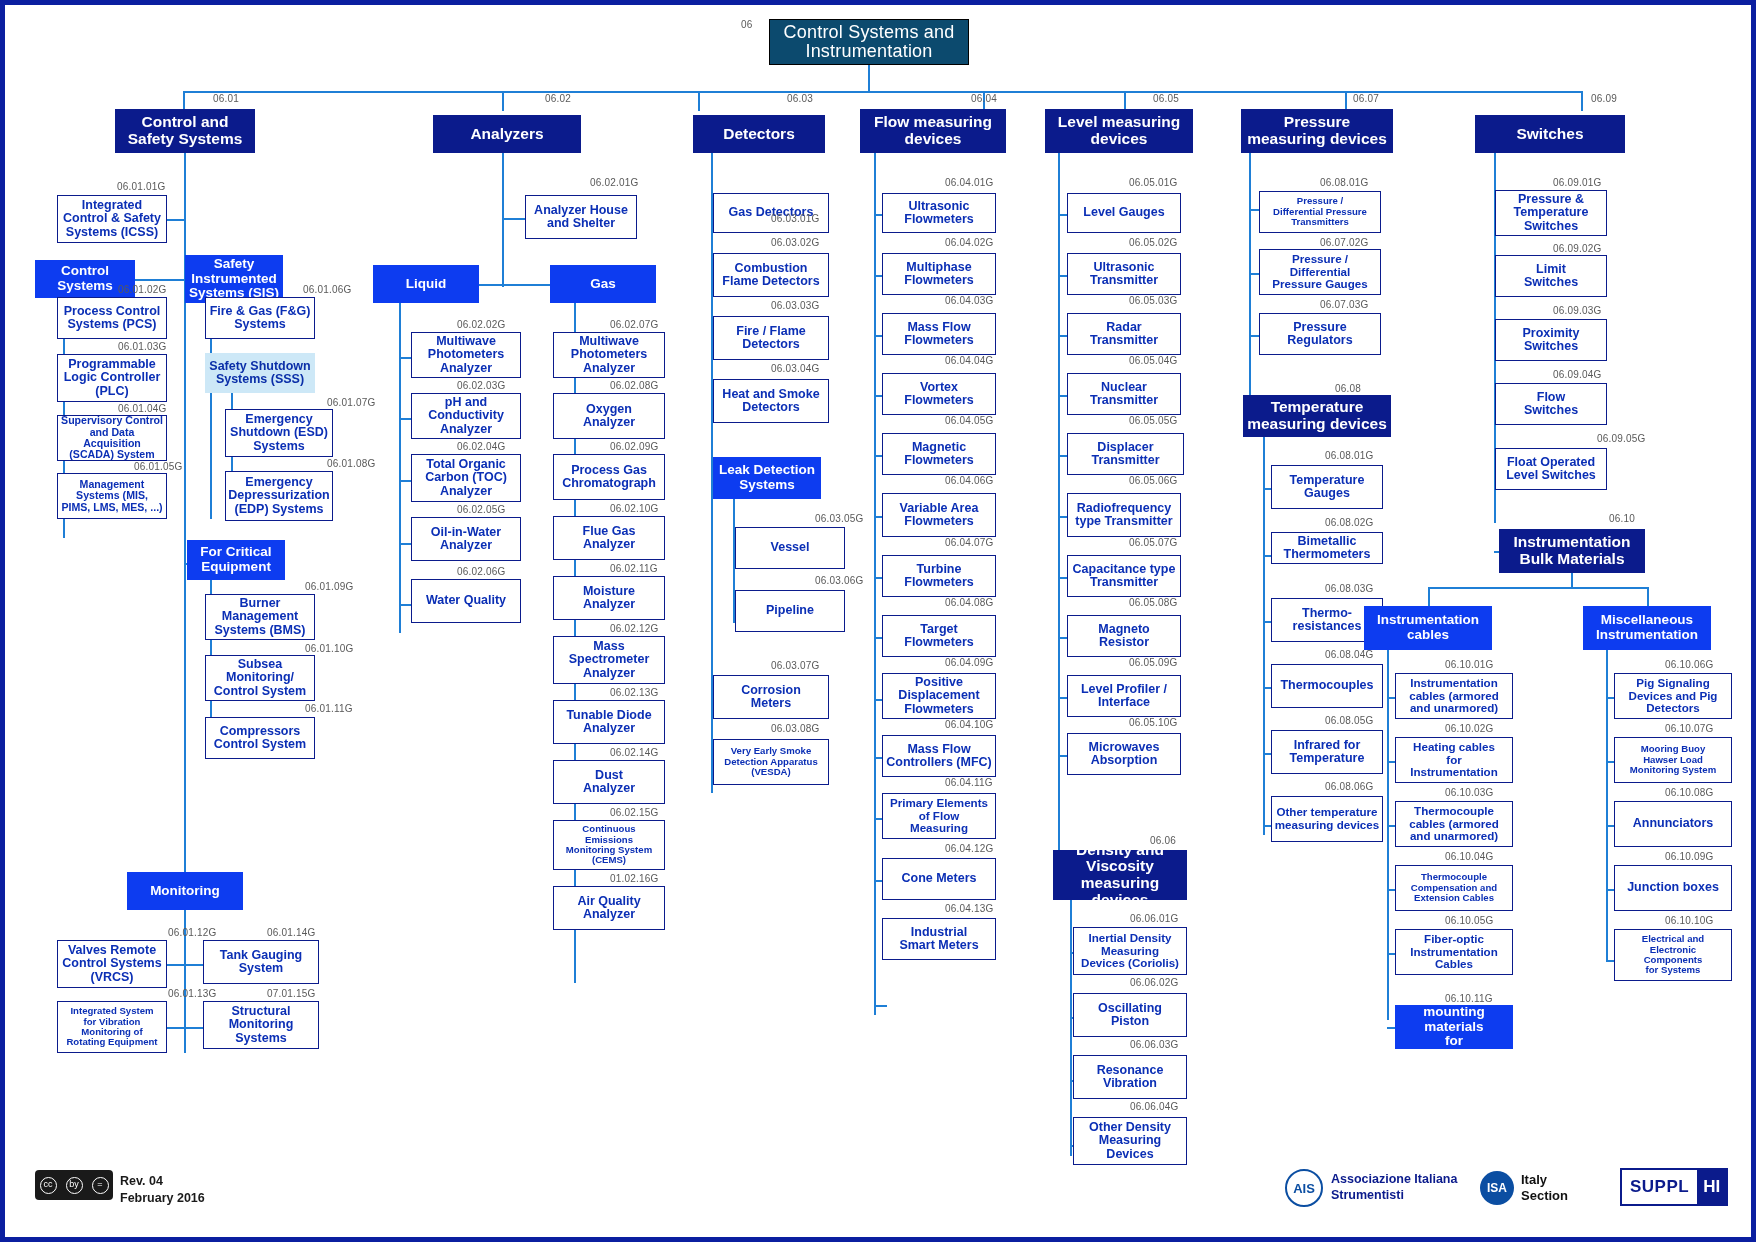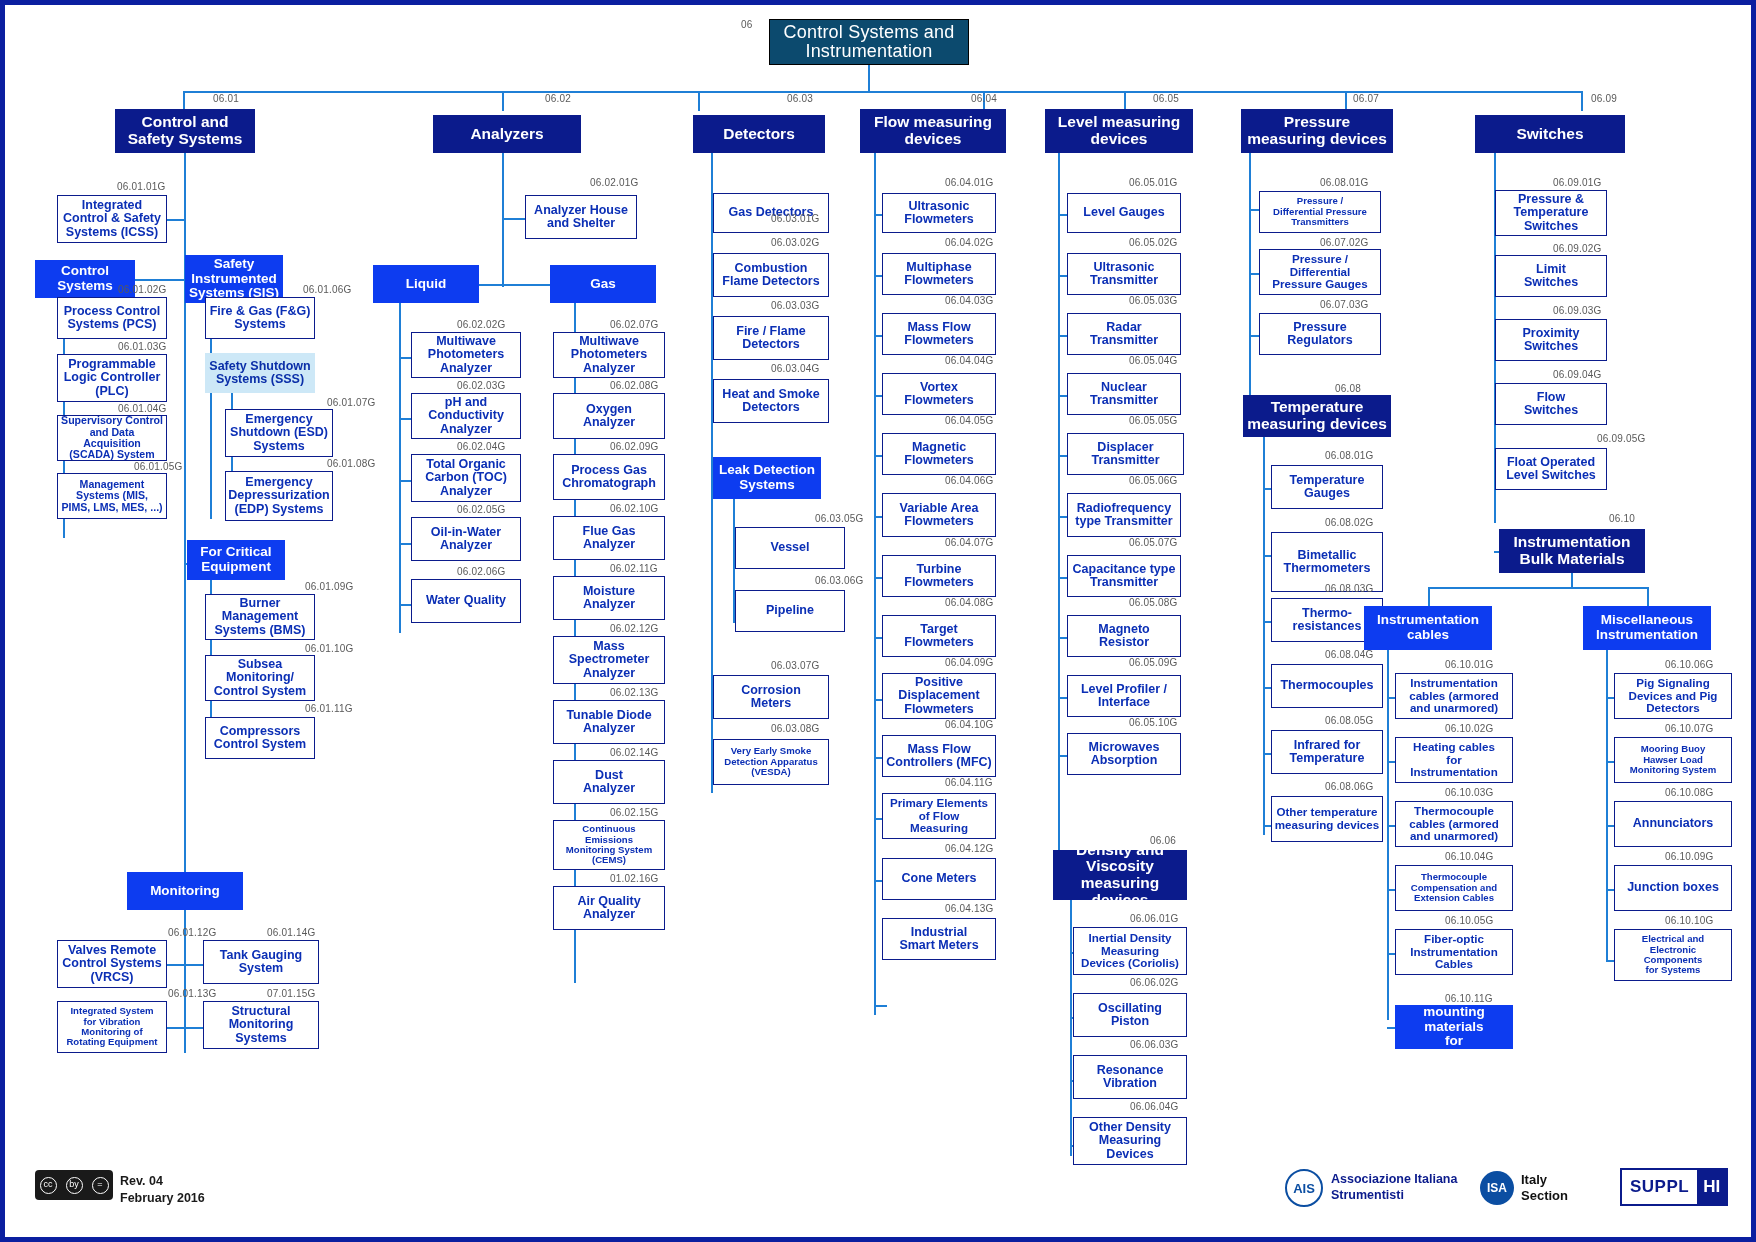--- a/index.html
+++ b/index.html
@@ -567,21 +567,21 @@
       <span>Temperature<br>measuring devices</span>
     </div>
     <div class="ln vh" style="left:1258px;top:432px;height:398px;"></div>
     <div class="code" style="left:1320px;top:445px;">06.08.01G</div>
     <div class="ln hh" style="left:1258px;top:483px;width:13px;"></div>
     <div class="node leaf" style="left:1266px;top:460px;width:112px;height:44px;">
       <span>Temperature<br>Gauges</span>
     </div>
     <div class="code" style="left:1320px;top:512px;">06.08.02G</div>
     <div class="ln hh" style="left:1258px;top:550px;width:13px;"></div>
-    <div class="node leaf" style="left:1266px;top:527px;width:112px;height:60px;">
+    <div class="node leaf" style="left:1266px;top:527px;width:112px;height:32px;">
       <span>Bimetallic<br>Thermometers</span>
     </div>
     <div class="code" style="left:1320px;top:578px;">06.08.03G</div>
     <div class="ln hh" style="left:1258px;top:616px;width:13px;"></div>
     <div class="node leaf" style="left:1266px;top:593px;width:112px;height:44px;">
       <span>Thermo-<br>resistances</span>
     </div>
     <div class="code" style="left:1320px;top:644px;">06.08.04G</div>
     <div class="ln hh" style="left:1258px;top:682px;width:13px;"></div>
     <div class="node leaf" style="left:1266px;top:659px;width:112px;height:44px;">

